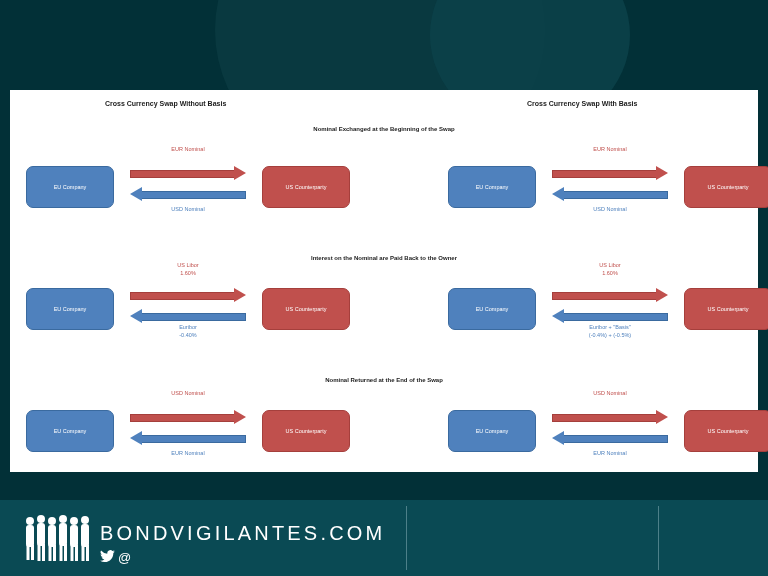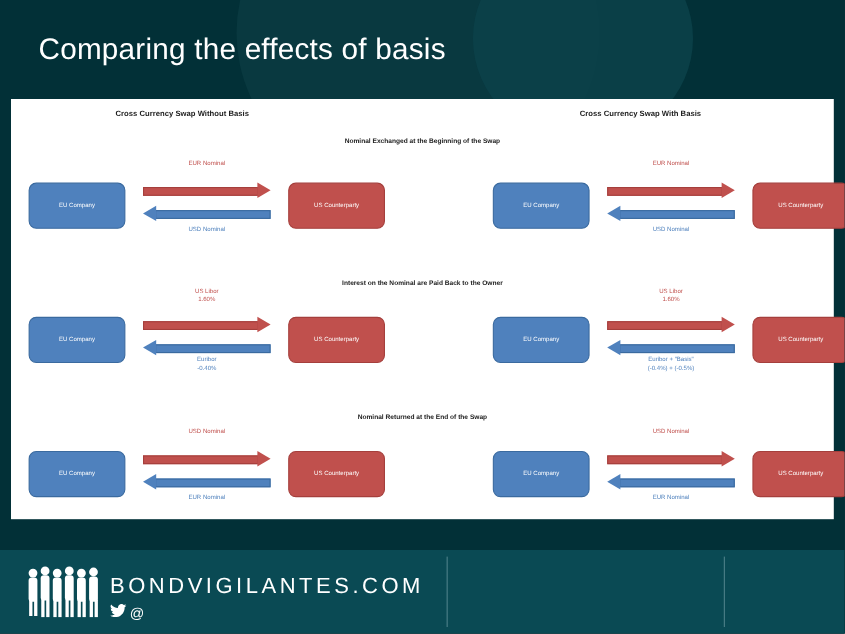--- a/index.html
+++ b/index.html
@@ -127,21 +127,20 @@
 </style>
 </head>
 <body>
 
 <div class="slide">
 
   <div class="wm wm1"></div>
   <div class="wm wm2"></div>
   <div class="wm wm3"></div>
 
-  <div class="title">Comparing the effects of basis</div>
 
   <div class="panel">
 
     <div class="col-head left">Cross Currency Swap Without Basis</div>
     <div class="col-head right">Cross Currency Swap With Basis</div>
 
     <div class="section-label sl1">Nominal Exchanged at the Beginning of the Swap</div>
     <div class="section-label sl2">Interest on the Nominal are Paid Back to the Owner</div>
     <div class="section-label sl3">Nominal Returned at the End of the Swap</div>
 

